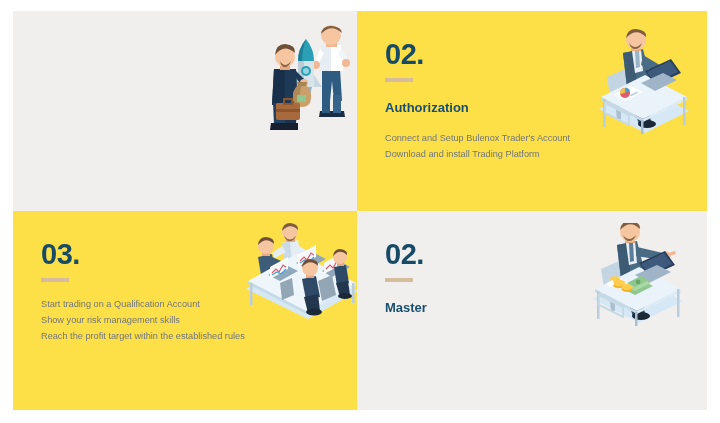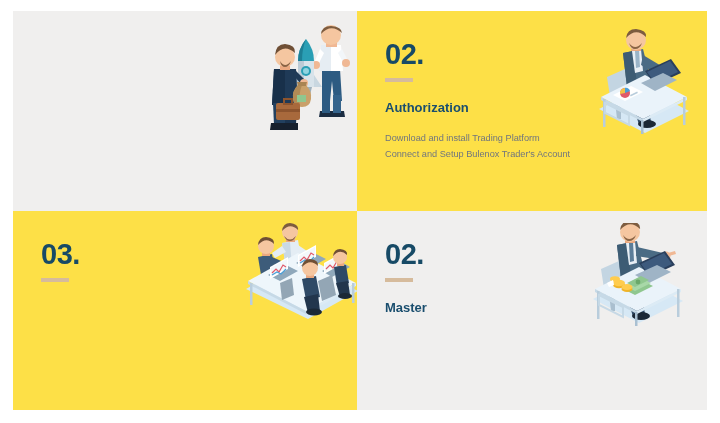--- a/index.html
+++ b/index.html
@@ -141,22 +141,22 @@
       <rect x="28" y="74" width="8" height="5" fill="none" stroke="#8d542e" stroke-width="2"></rect>
     </svg>
   </div>
 
   <div class="step-card bg-light">
     <div class="card-body">
       <div class="step-number">02.</div>
       <div class="accent-bar"></div>
       <div class="step-title">Authorization</div>
       <ul class="step-points">
+        <li>Connect and Setup Bulenox Trader's Account</li>
         <li>Download and install Trading Platform</li>
-        <li>Connect and Setup Bulenox Trader's Account</li>
       </ul>
     </div>
     <svg class="illustration illo-2" viewBox="0 0 112 112">
       <path d="M14 82 L58 60 L104 84 L60 106 Z" fill="#d6e8f5"></path>
 
       <path d="M22 50 L40 42 L44 68 L26 76 Z" fill="#c3d5e2"></path>
       <path d="M30 74 L36 72 L36 92 L32 92 Z" fill="#aabfcf"></path>
 
       <path d="M38 26 L58 22 L66 54 L42 60 Z" fill="#4a6b84"></path>
       <path d="M38 26 L48 24 L52 58 L42 60 Z" fill="#3d5c74"></path>
@@ -189,20 +189,25 @@
       <path d="M40 66 L45 64 A5 5 0 0 0 39 61 Z" fill="#4a9fd8"></path>
       <path d="M40 66 L40 61 A5 5 0 0 0 35 67 Z" fill="#f0c14b"></path>
       <rect x="45" y="68" width="8" height="1.6" fill="#b9cddc" transform="rotate(-26 45 68)"></rect>
     </svg>
   </div>
 
   <div class="step-card bg-light">
     <div class="card-body">
       <div class="step-number">03.</div>
       <div class="accent-bar"></div>
+      <ul class="step-points">
+        <li>Start trading on a Qualification Account</li>
+        <li>Show your risk management skills</li>
+        <li>Reach the profit target within the established rules</li>
+      </ul>
     </div>
     <svg class="illustration illo-3" viewBox="0 0 124 98">
       <path d="M6 66 L56 38 L118 68 L68 96 Z" fill="#d6e8f5"></path>
 
       <path d="M18 34 L32 31 L36 54 L22 58 Z" fill="#3d5c7a"></path>
       <rect x="22" y="26" width="8" height="7" fill="#eaa87f"></rect>
       <ellipse cx="26" cy="23" rx="8" ry="8" fill="#f5c6a0"></ellipse>
       <path d="M18 22 Q26 13 34 21 Q35 15 26 14 Q19 14 18 22 Z" fill="#6f4f35"></path>
       <path d="M32 34 L46 40 L44 46 L30 40 Z" fill="#3d5c7a"></path>
 

